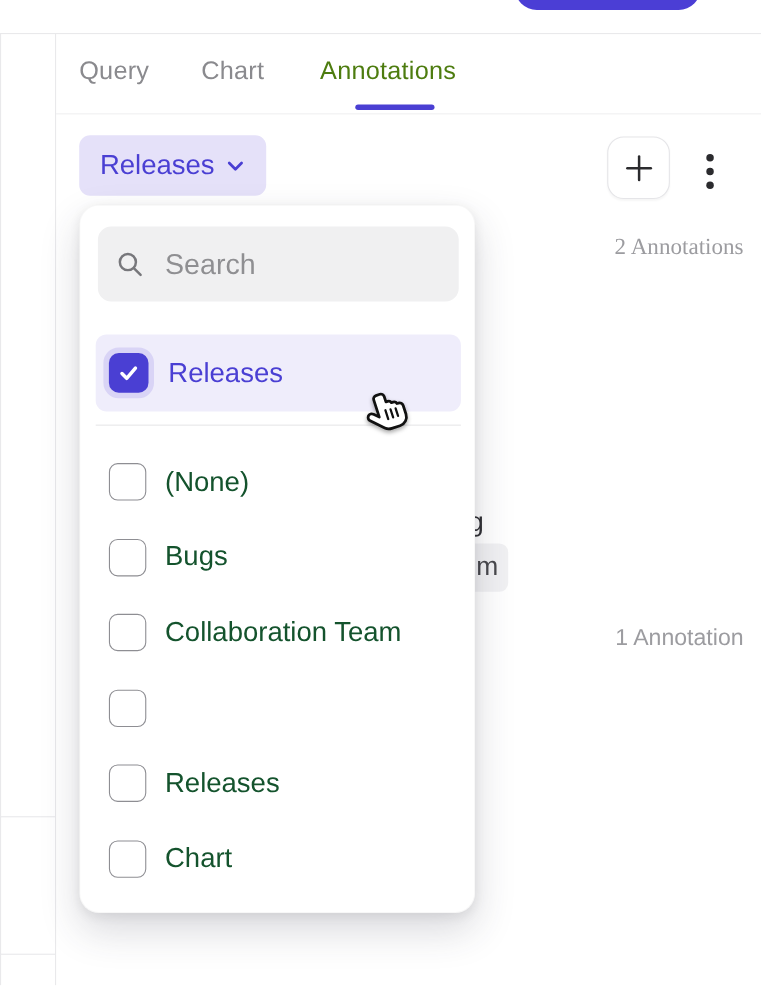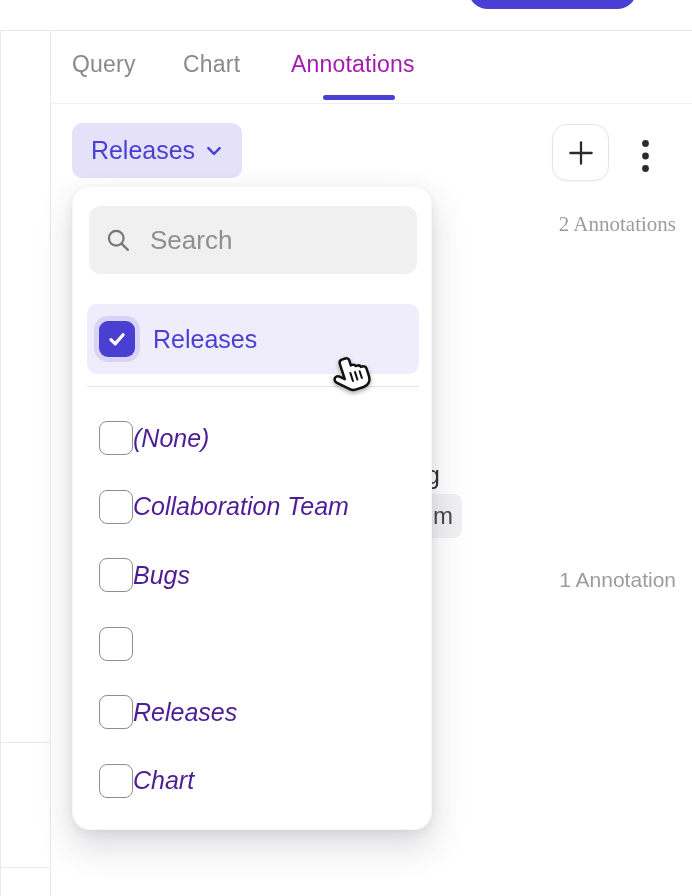--- a/index.html
+++ b/index.html
@@ -13,21 +13,21 @@
   .header-line{position:absolute;left:0;top:30px;width:692px;height:1px;background:#E9E9EB;}
   .vline-outer{position:absolute;left:0;top:30px;bottom:0;width:1px;background:#E9E9EB;}
   .vline-inner{position:absolute;left:50px;top:30px;bottom:0;width:1px;background:#E9E9EB;}
   .gutter-div1{position:absolute;left:0;top:742px;width:50px;height:1px;background:#E9E9EB;}
   .gutter-div2{position:absolute;left:0;top:867px;width:50px;height:1px;background:#E9E9EB;}
   .tabs-bottom-line{position:absolute;left:51px;top:103px;width:641px;height:1px;background:#EFEFF1;}
   
   .tab{position:absolute;top:51px;font-size:23px;font-weight:500;color:#8A8A8E;cursor:pointer;letter-spacing:.2px;}
   .tab.query{left:72px;}
   .tab.chart{left:183px;}
-  .tab.annotations{left:291px;color:#a21caf;}
+  .tab.annotations{left:291px;color:#4d7c0f;}
   .tab-underline{position:absolute;left:323px;top:95px;width:72px;height:5px;border-radius:2.5px;background:#4A3FD3;}
   
   .filter-trigger{position:absolute;left:72px;top:123px;width:170px;height:55px;border-radius:10px;background:#E5E1F9;border:none;display:flex;align-items:center;justify-content:center;gap:10px;cursor:pointer;}
   .filter-trigger .lbl{font-size:25px;font-weight:500;color:#4A3FD3;font-family:"Liberation Sans",sans-serif;}
   .plus-btn{position:absolute;left:552px;top:124px;width:57px;height:57px;border-radius:15px;background:#fff;border:1px solid #E5E5E8;box-shadow:0 1px 2px rgba(0,0,0,.04);display:flex;align-items:center;justify-content:center;cursor:pointer;box-sizing:border-box;}
   .kebab-btn{position:absolute;left:634px;top:136px;width:22px;height:40px;background:none;border:none;display:flex;align-items:center;justify-content:center;cursor:pointer;}
   .count{position:absolute;right:16px;font-size:21px;color:#9C9CA0;}
   .count.top{top:212px;font-family:Liberation Serif, serif;}
   .count.bottom{top:568px;}
   
@@ -40,21 +40,21 @@
   .search-box{position:absolute;left:16px;top:19px;width:328px;height:68px;border-radius:12px;background:#F0F0F1;display:flex;align-items:center;box-sizing:border-box;padding:0 16px;}
   .search-box input{flex:1;margin-left:16px;border:none;outline:none;background:transparent;font-size:26px;color:#404040;font-family:"Liberation Sans",sans-serif;min-width:0;}
   .search-box input::placeholder{color:#8F8F92;}
   .selected-row{position:absolute;left:14px;top:117px;width:332px;height:70px;border-radius:10px;background:#EFEDFB;display:flex;align-items:center;cursor:pointer;}
   .cb-checked{width:36px;height:36px;margin-left:12px;border-radius:9px;background:#4A3FD3;box-shadow:0 0 0 5px #D9D4F6;display:flex;align-items:center;justify-content:center;flex:0 0 auto;cursor:pointer;}
   .selected-row .lbl{margin-left:18px;font-size:25px;font-weight:500;color:#4A3FD3;}
   .panel-divider{position:absolute;left:14px;top:199px;width:332px;height:1px;background:#E7E7E9;}
   .options{position:absolute;left:14px;top:217px;width:332px;}
   .option-row{height:68.5px;display:flex;align-items:center;cursor:pointer;}
   .cb-empty{width:34px;height:34px;margin-left:12px;border:1.5px solid #8E8E93;border-radius:8px;background:#fff;box-sizing:border-box;flex:0 0 auto;cursor:pointer;}
-  .option-row .lbl{font-size:25px;color:#4c1d95;font-style:italic;}
+  .option-row .lbl{margin-left:17px;font-size:25px;color:#14532d;}
   
   .cursor{position:absolute;left:327px;top:351px;z-index:20;filter:drop-shadow(0 2px 2px rgba(0,0,0,.35));pointer-events:none;}
 </style>
 </head>
 <body>
 
 <div class="screen">
 
   <button class="top-pill" aria-label="primary action"></button>
 
@@ -131,25 +131,25 @@
 
     <div class="panel-divider"></div>
 
     <div class="options">
       <div class="option-row">
         <span class="cb-empty"></span>
         <span class="lbl">(None)</span>
       </div>
       <div class="option-row">
         <span class="cb-empty"></span>
-        <span class="lbl">Collaboration Team</span>
+        <span class="lbl">Bugs</span>
       </div>
       <div class="option-row">
         <span class="cb-empty"></span>
-        <span class="lbl">Bugs</span>
+        <span class="lbl">Collaboration Team</span>
       </div>
       <div class="option-row">
         <span class="cb-empty"></span>
       </div>
       <div class="option-row">
         <span class="cb-empty"></span>
         <span class="lbl">Releases</span>
       </div>
       <div class="option-row">
         <span class="cb-empty"></span>

